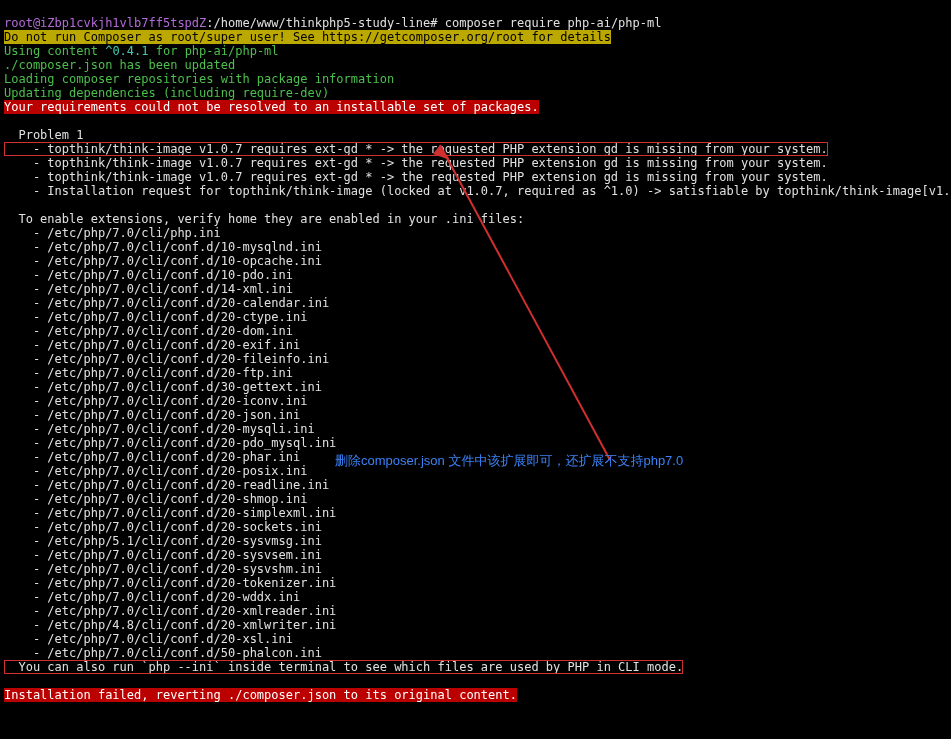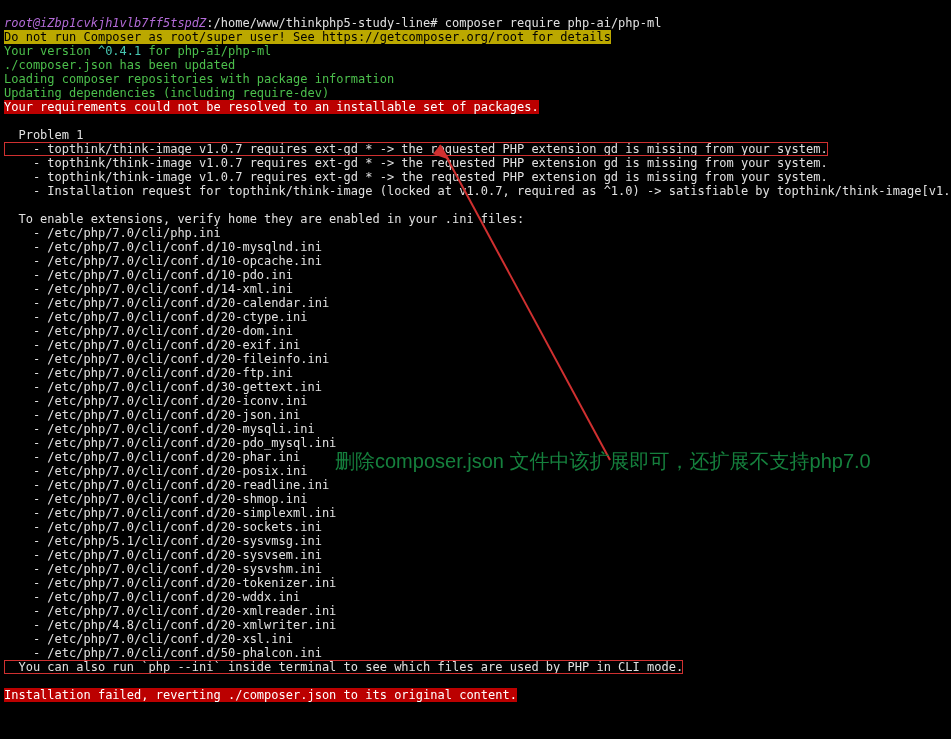--- a/index.html
+++ b/index.html
@@ -17,47 +17,47 @@
   }
   .term {
     white-space: pre;
     padding: 2px 4px;
   }
   .white { color: #e0e0e0; }
   .yellow-bg { background: #bba800; color: #000; }
   .green { color: #4cbf4c; }
   .cyan { color: #47c7b1; }
   .red-bg { background: #b00; color: #fff; margin-top: 39px; }
-  .purple { color: #b36bd8; font-style: italic; }
+  .purple { color: #b36bd8; }
   .box-hl {
     outline: 1px solid #d03030;
     outline-offset: -1px;
   }
   .annotation {
     position: absolute;
-    color: #15803d;
+    color: #3b82f6;
     font-family: "Microsoft YaHei", sans-serif;
-    font-size: 20px;
+    font-size: 13px;
     white-space: nowrap;
     font-weight: 500;
   }
   svg.arrow {
     position: absolute;
     top: 140px;
     left: 350px;
     pointer-events: none;
   }
 </style>
 </head>
 <body>
 
 <div class="term">
 <span class="purple">root@iZbp1cvkjh1vlb7ff5tspdZ</span><span class="white">:/home/www/thinkphp5-study-line# </span><span class="white">composer require php-ai/php-ml</span>
 <span class="yellow-bg">Do not run Composer as root/super user! See https://getcomposer.org/root for details</span>
-<span class="green">Your version </span><span class="cyan">^0.4.1</span><span class="green"> for </span><span class="green">php-ai/php-ml</span>
+<span class="green">Using content </span><span class="cyan">^0.4.1</span><span class="green"> for </span><span class="green">php-ai/php-ml</span>
 <span class="green">./composer.json has been updated</span>
 <span class="green">Loading composer repositories with package information</span>
 <span class="green">Updating dependencies (including require-dev)</span>
 <span class="red-bg">Your requirements could not be resolved to an installable set of packages.</span>
 
 <span class="white">  Problem 1</span>
 <span class="white box-hl">    - topthink/think-image v1.0.7 requires ext-gd * -&gt; the requested PHP extension gd is missing from your system.</span>
 <span class="white">    - topthink/think-image v1.0.7 requires ext-gd * -&gt; the requested PHP extension gd is missing from your system.</span>
 <span class="white">    - topthink/think-image v1.0.7 requires ext-gd * -&gt; the requested PHP extension gd is missing from your system.</span>
 <span class="white">    - Installation request for topthink/think-image (locked at v1.0.7, required as ^1.0) -&gt; satisfiable by topthink/think-image[v1.0.7].</span>

